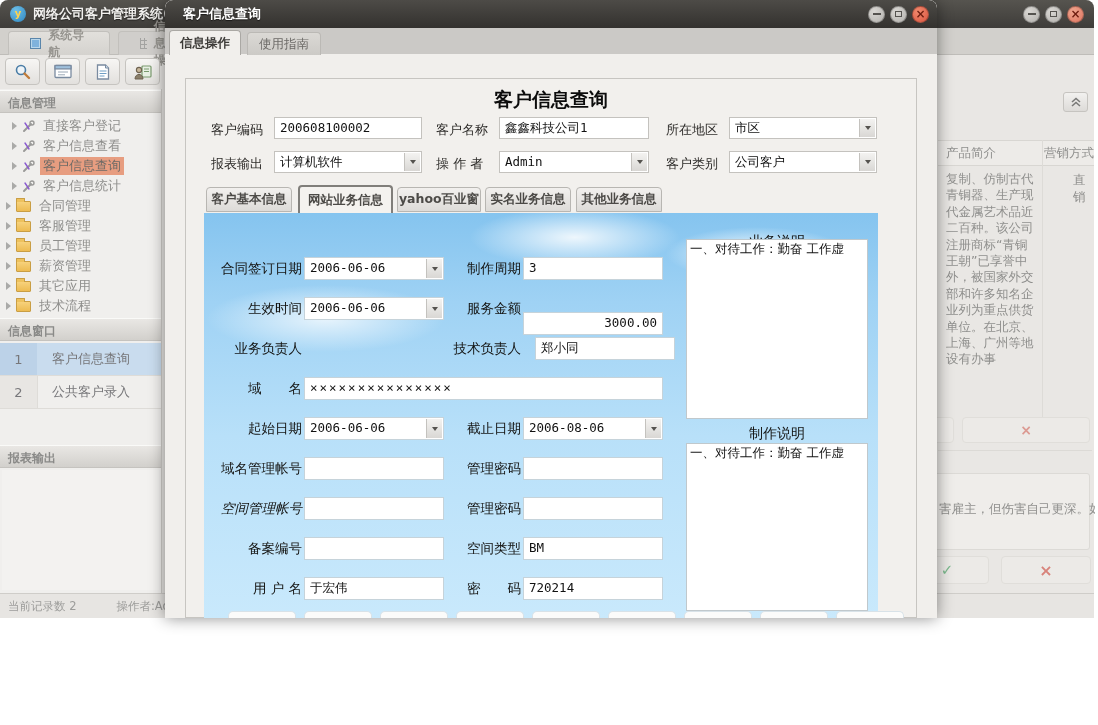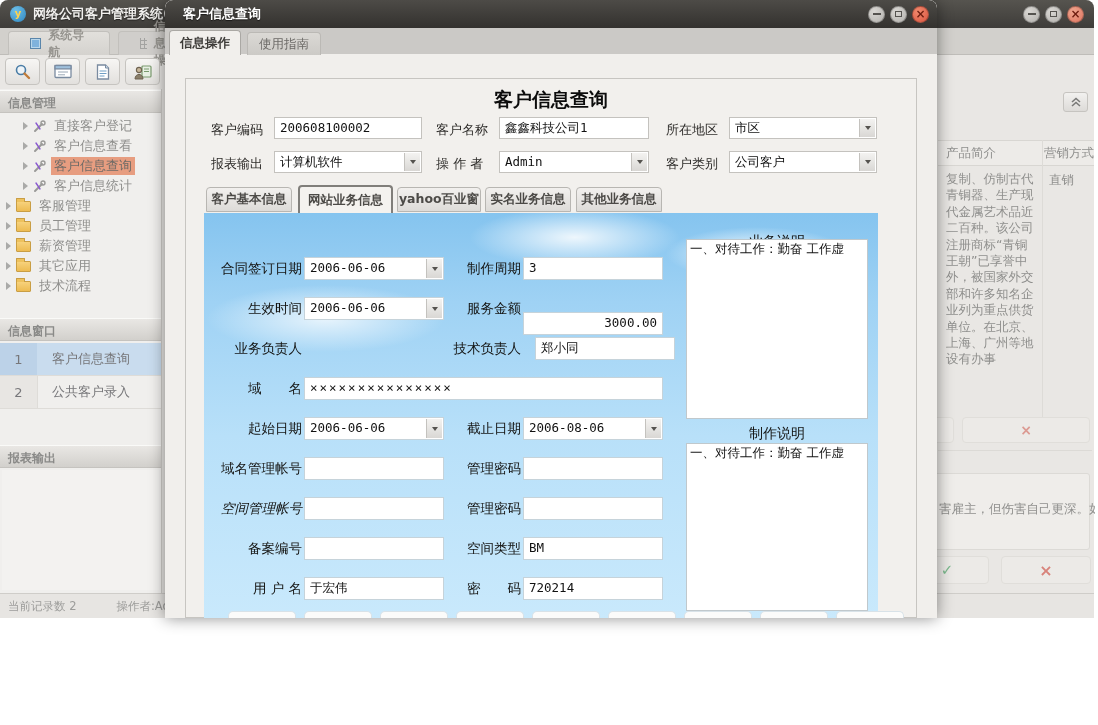--- a/index.html
+++ b/index.html
@@ -31,21 +31,21 @@
 
   .toolbar { position:absolute; left:0; top:56px; width:165px; height:33px; display:flex; gap:5px; padding:2px 5px; }
   .tool-btn { width:37px; height:27px; background:linear-gradient(#f7f6f4,#e2e0dd); border:1px solid #c6c4c0; border-radius:4px; display:flex; align-items:center; justify-content:center; }
 
   
   .sidebar { position:absolute; left:0; top:89px; width:162px; height:529px; background:#f0efed; border-right:1px solid #cfcdc9; }
   .side-header { position:absolute; left:0; right:0; height:23px; background:linear-gradient(#e9e7e4,#d2d0cc); border-top:1px solid #fafaf8; border-bottom:1px solid #c5c3bf; color:#8a8a88; font-size:12px; font-weight:bold; padding:4px 0 0 8px; }
   .h1 { top:1px; } .h2 { top:229px; } .h3 { top:356px; }
   .tree { position:absolute; left:0; top:27px; right:0; }
   .tree-item { height:20px; display:flex; align-items:center; font-size:13px; color:#8e8e8c; white-space:nowrap; }
-  .tree-item.leaf { padding-left:23px;text-align:right; }
+  .tree-item.leaf { padding-left:12px;text-align:right; }
   .tree-item.folder { padding-left:6px; }
   .tri { width:0; height:0; border-left:5px solid #aaaaa8; border-top:4px solid transparent; border-bottom:4px solid transparent; margin-right:5px; flex:none; }
   .tools-icon, .folder-icon { flex:none; margin-right:5px; }
   .folder-icon { width:15px; height:11px; background:linear-gradient(#f7d27c,#edbb52); border:1px solid #c99e44; border-radius:1px; position:relative; }
   .folder-icon::before { content:""; position:absolute; left:-1px; top:-4px; width:7px; height:3px; background:#eec25e; border:1px solid #c99e44; border-bottom:none; border-radius:1px 1px 0 0; }
   .tree-item .label { padding:0 3px; }
   .tree-item.selected .label { background:#e79d80; color:#6f6b66; }
 
   .win-list { position:absolute; left:0; top:254px; right:0; }
   .wrow { height:33px; display:flex; border-bottom:1px solid #dedcd8; font-size:13px; color:#77777a; align-items:stretch; }
@@ -58,21 +58,21 @@
 
   .app-statusbar { position:absolute; left:0; top:593px; right:0; height:25px; background:#e7e5e2; border-top:1px solid #cfcdc9; font-size:11.5px; color:#9c9c9a; display:flex; align-items:center; padding:0 8px; gap:40px; }
 
   
   .collapse-btn { position:absolute; left:1063px; top:92px; width:25px; height:20px; background:linear-gradient(#f2f1ef,#dddbd8); border:1px solid #c6c4c0; border-radius:3px; display:flex; align-items:center; justify-content:center; }
   .rp-header { position:absolute; left:938px; top:140px; width:156px; height:26px; background:#edebe8; border-top:1px solid #d8d6d2; border-bottom:1px solid #d8d6d2; display:flex; font-size:12.5px; color:#8f8f8d; align-items:center; overflow:hidden; }
   .rp-c1 { width:104px; padding-left:8px; }
   .rp-c2 { padding-left:8px; white-space:nowrap;margin-left:20px; }
   .rp-vline { position:absolute; left:1042px; top:140px; width:1px; height:295px; background:#dddbd7; }
   .rp-text { position:absolute; left:946px; top:171px; width:88px; height:262px; font-size:12.5px; line-height:16.4px; color:#8f8f8d; overflow:hidden; }
-  .rp-marketing { position:absolute; left:1049px; top:172px; font-size:12.5px; color:#8f8f8d; }
+  .rp-marketing { position:absolute; left:1073px; top:172px; font-size:12.5px; color:#8f8f8d; }
   .rp-btn { position:absolute; background:#eceae7; border:1px solid #e0deda; border-radius:4px; display:flex; align-items:center; justify-content:center; font-weight:bold; }
   .rp-b1 { left:898px; top:417px; width:56px; height:26px; }
   .rp-bx { left:962px; top:417px; width:128px; height:26px; color:#dc9a92; font-size:14px; }
   .rp-hline { position:absolute; left:938px; top:450px; width:154px; height:1px; background:#dcdad6; }
   .rp-box { position:absolute; left:900px; top:473px; width:190px; height:77px; background:#efedea; border:1px solid #dcdad6; border-radius:3px; }
   .rp-note { position:absolute; left:939px; top:501px; width:156px; font-size:12.5px; color:#8f8f8d; white-space:nowrap; overflow:hidden; }
   .rp-bcheck { left:905px; top:556px; width:84px; height:28px; color:#7cba8e; font-size:15px; }
   .rp-bx2 { left:1001px; top:556px; width:90px; height:28px; color:#d8837b; font-size:16px; }
 
   
@@ -230,20 +230,25 @@
               <path d="M2 11 L9 4" stroke="#9a9a98" stroke-width="2" stroke-linecap="round"></path>
               <circle cx="10" cy="3" r="2" fill="none" stroke="#9a9a98" stroke-width="1.4"></circle>
               <path d="M3 3 L7 9" stroke="#8a5ad0" stroke-width="1.4" stroke-linecap="round"></path>
             </svg>
           </span>
         <span class="label">客户信息统计</span>
       </div>
       <div class="tree-item folder">
         <span class="tri"></span>
         <span class="folder-icon"></span>
+        <span class="label">合同管理</span>
+      </div>
+      <div class="tree-item folder">
+        <span class="tri"></span>
+        <span class="folder-icon"></span>
         <span class="label">客服管理</span>
       </div>
       <div class="tree-item folder">
         <span class="tri"></span>
         <span class="folder-icon"></span>
         <span class="label">员工管理</span>
       </div>
       <div class="tree-item folder">
         <span class="tri"></span>
         <span class="folder-icon"></span>

